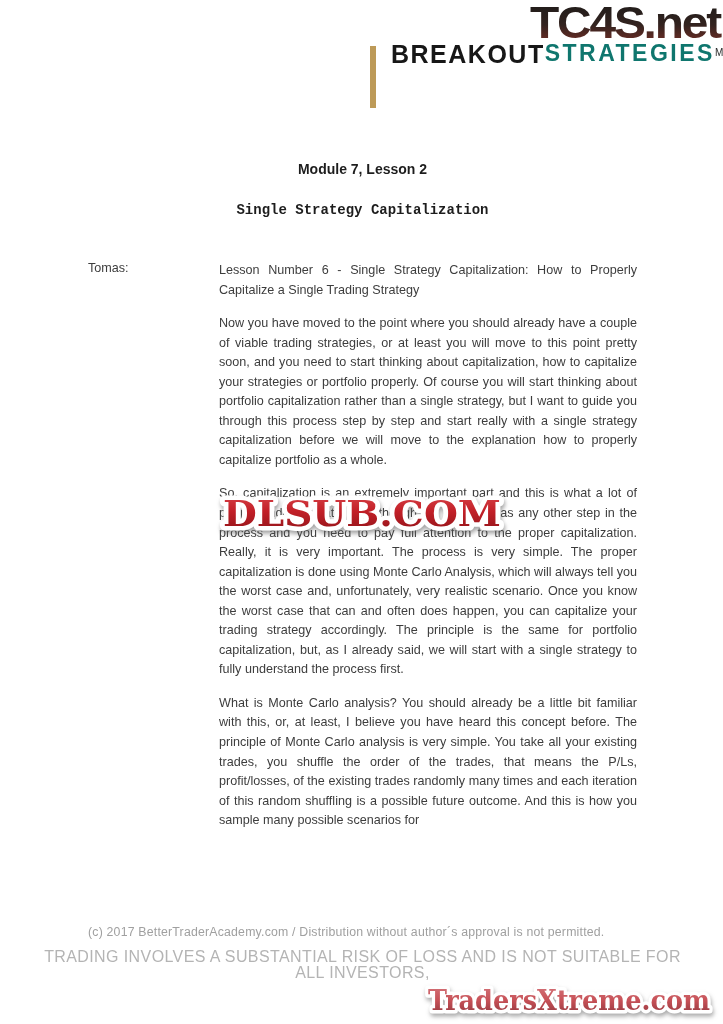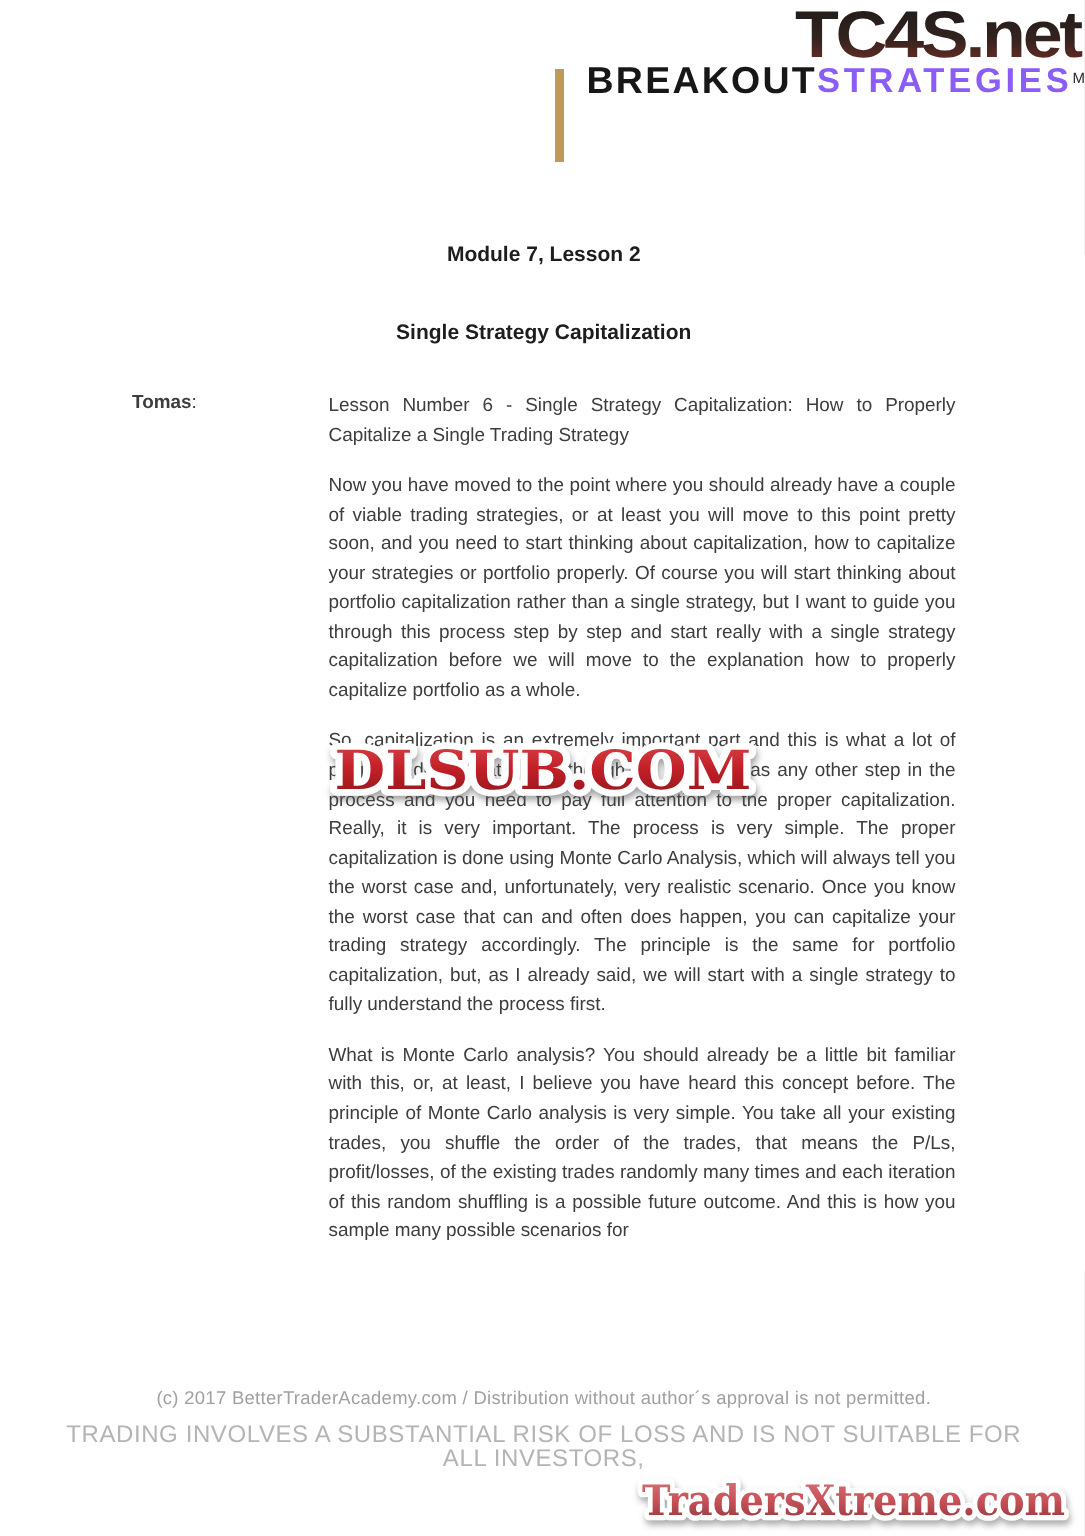--- a/index.html
+++ b/index.html
@@ -10,46 +10,46 @@
     overflow:hidden;
     font-family:"Liberation Sans",sans-serif;
     margin:0 auto;
   }
   
   .tc4s-badge{position:absolute;top:0px;right:0px;width:196px;height:48px;z-index:5;}
   .brand-logo{position:absolute;top:42px;left:370px;display:flex;align-items:flex-start;}
   .brand-bar{width:6px;height:62px;background:#bd9a58;margin-top:4px;margin-right:15px;}
   .brand-lines{display:flex;flex-direction:row;}
   .brand-line1{font-size:25px;font-weight:bold;color:#171717;letter-spacing:1.5px;line-height:24px;}
-  .brand-line2{font-size:23px;font-weight:bold;color:#8b5cf6;letter-spacing:2.5px;line-height:23px;}
+  .brand-line2{font-size:23px;font-weight:bold;color:#0f766e;letter-spacing:2.5px;line-height:23px;}
   .brand-line3{font-size:10px;font-weight:normal;color:#2c2c2c;letter-spacing:6.5px;line-height:19px;margin-top:1px;}
   .brand-icon{margin-left:8px;margin-top:5px;}
   
   .doc-titles{position:absolute;top:160px;left:88px;width:549px;text-align:center;color:#1d1d1d;}
   .doc-title-line{font-size:14px;font-weight:bold;line-height:18px;}
-  .doc-title-line + .doc-title-line{margin-top:34px;}
+  .doc-title-line + .doc-title-line{margin-top:23px;font-family:Liberation Mono, monospace;}
   
   .speaker{position:absolute;top:261px;left:88px;font-size:12.6px;color:#3d3d3d;}
-  .speaker b{font-weight:bold;}
+  .speaker b{font-weight:normal;}
   .transcript{position:absolute;top:261px;left:219px;width:418px;color:#3d3d3d;}
   .transcript p{
     margin:0 0 14px 0;
     font-size:12.6px;line-height:19.55px;
     text-align:justify;text-justify:inter-word;
   }
   
   .dlsub-watermark{position:absolute;top:486px;left:212px;width:300px;height:54px;z-index:6;
     filter:drop-shadow(1px 3px 2px rgba(90,90,90,0.55));}
   .tradersxtreme-badge{position:absolute;top:976px;right:4px;width:300px;height:46px;z-index:6;
     filter:drop-shadow(1px 3px 2px rgba(90,90,90,0.5));}
   
   .page-number{position:absolute;top:894px;left:88px;width:549px;text-align:center;
     font-size:12.8px;color:#2e2e2e;}
   .page-number b{font-weight:bold;}
-  .copyright{position:absolute;top:925px;left:88px;width:549px;text-align:center;
+  .copyright{position:absolute;top:925px;left:88px;width:549px;
     font-size:12.3px;color:#a0a0a0;letter-spacing:0.2px;}
   .disclaimer{position:absolute;top:949px;left:40px;width:645px;text-align:center;
     font-size:16px;color:#b4b4b4;letter-spacing:0.4px;line-height:15.5px;}
 </style>
 </head>
 <body>
 
 <div class="page">
 
   <svg class="tc4s-badge" viewBox="0 0 196 48" xmlns="http://www.w3.org/2000/svg">

